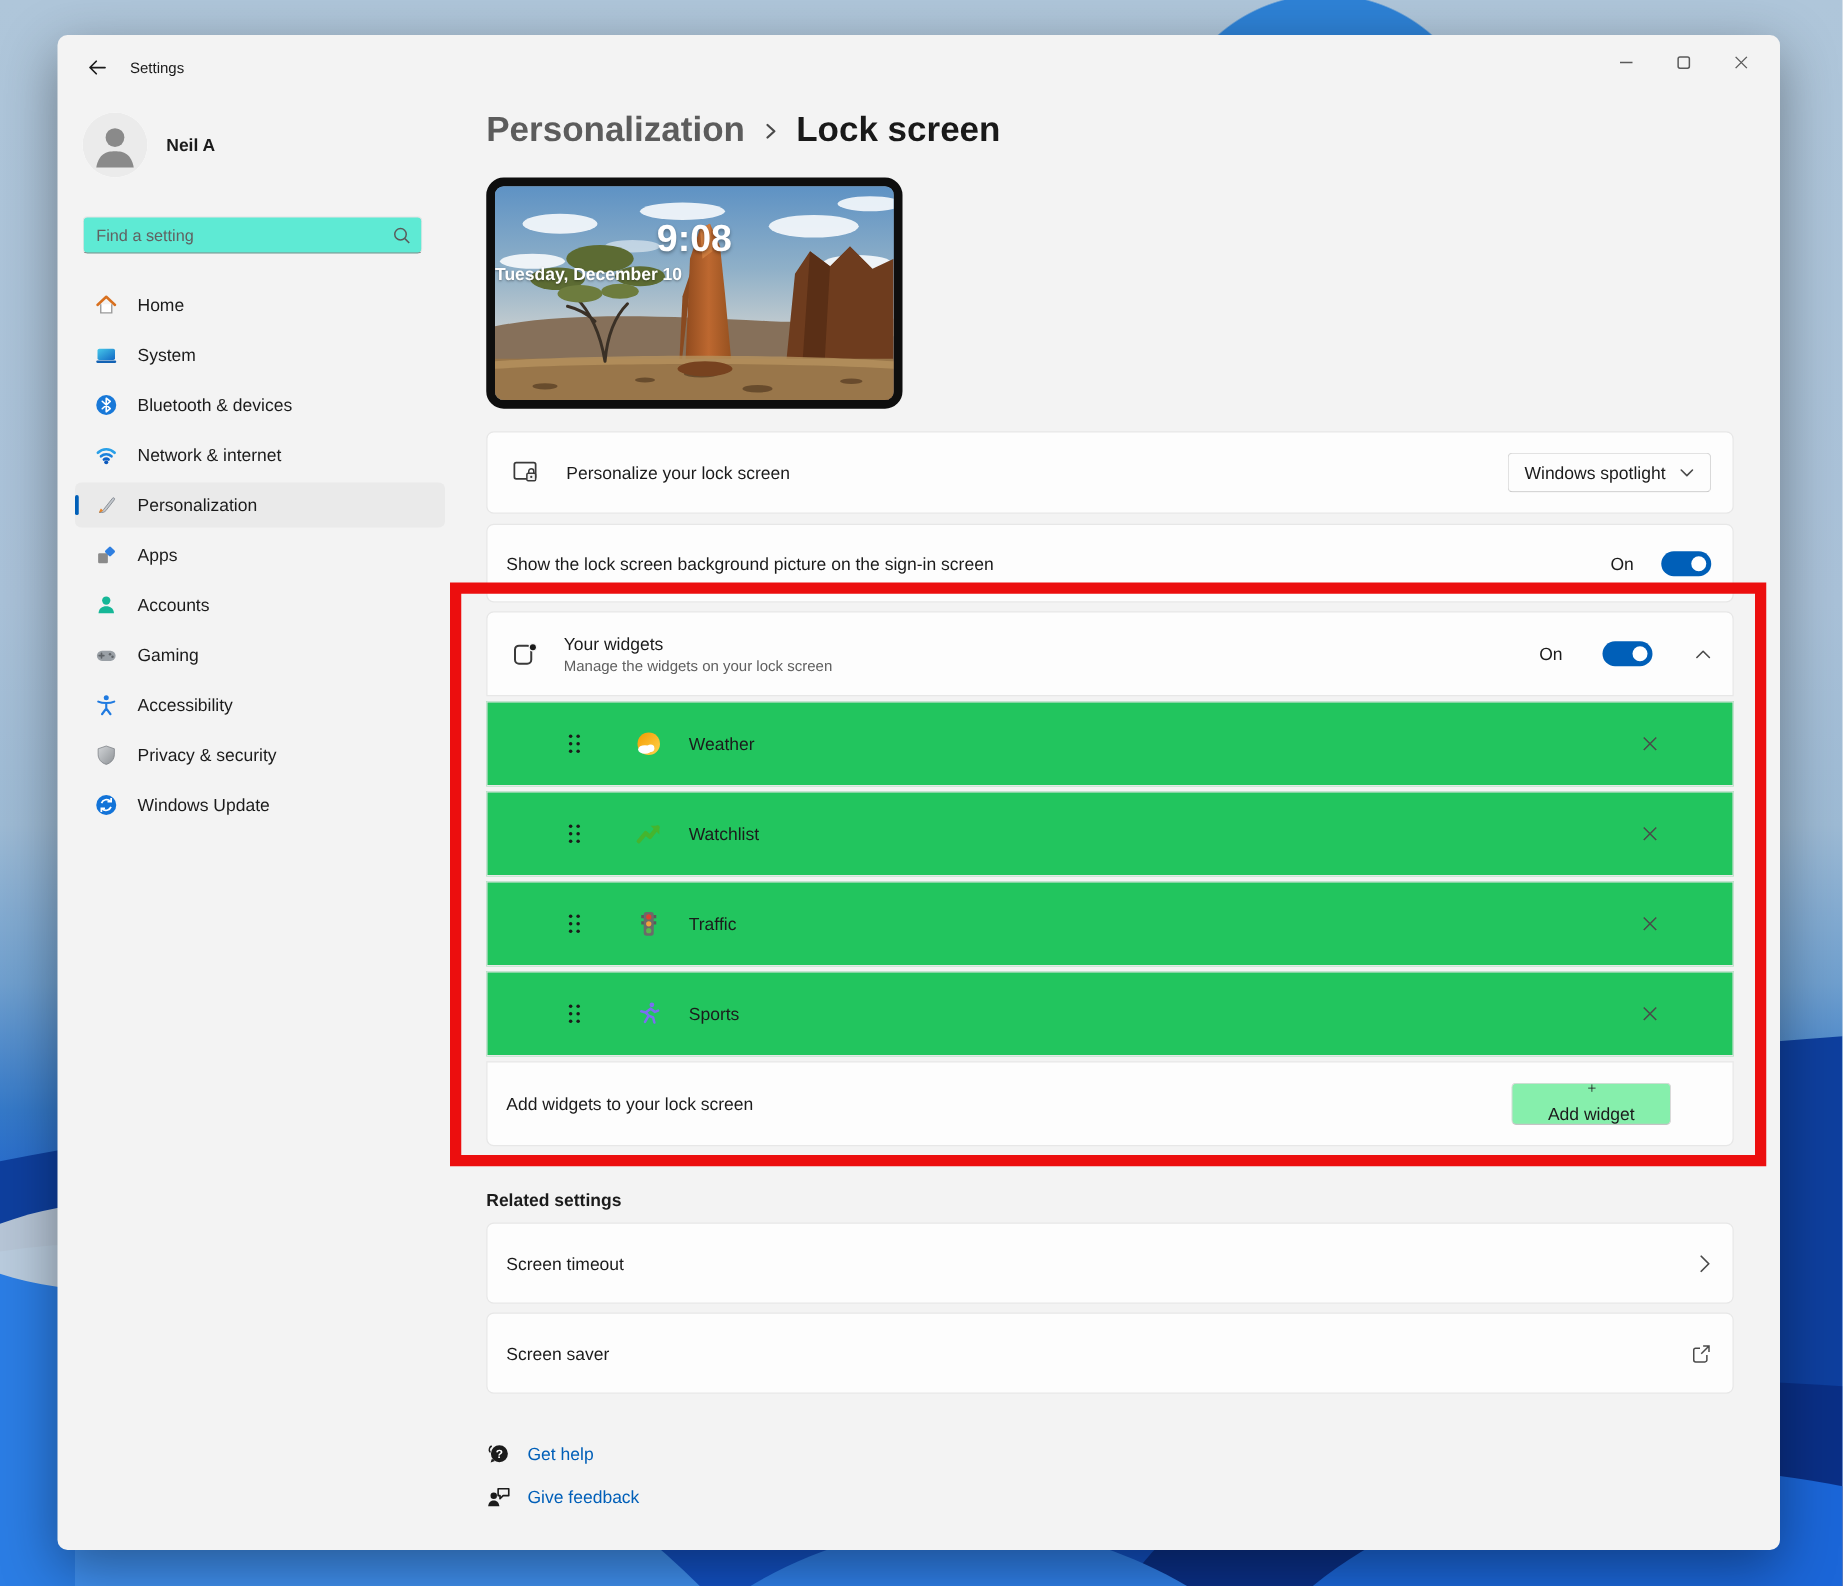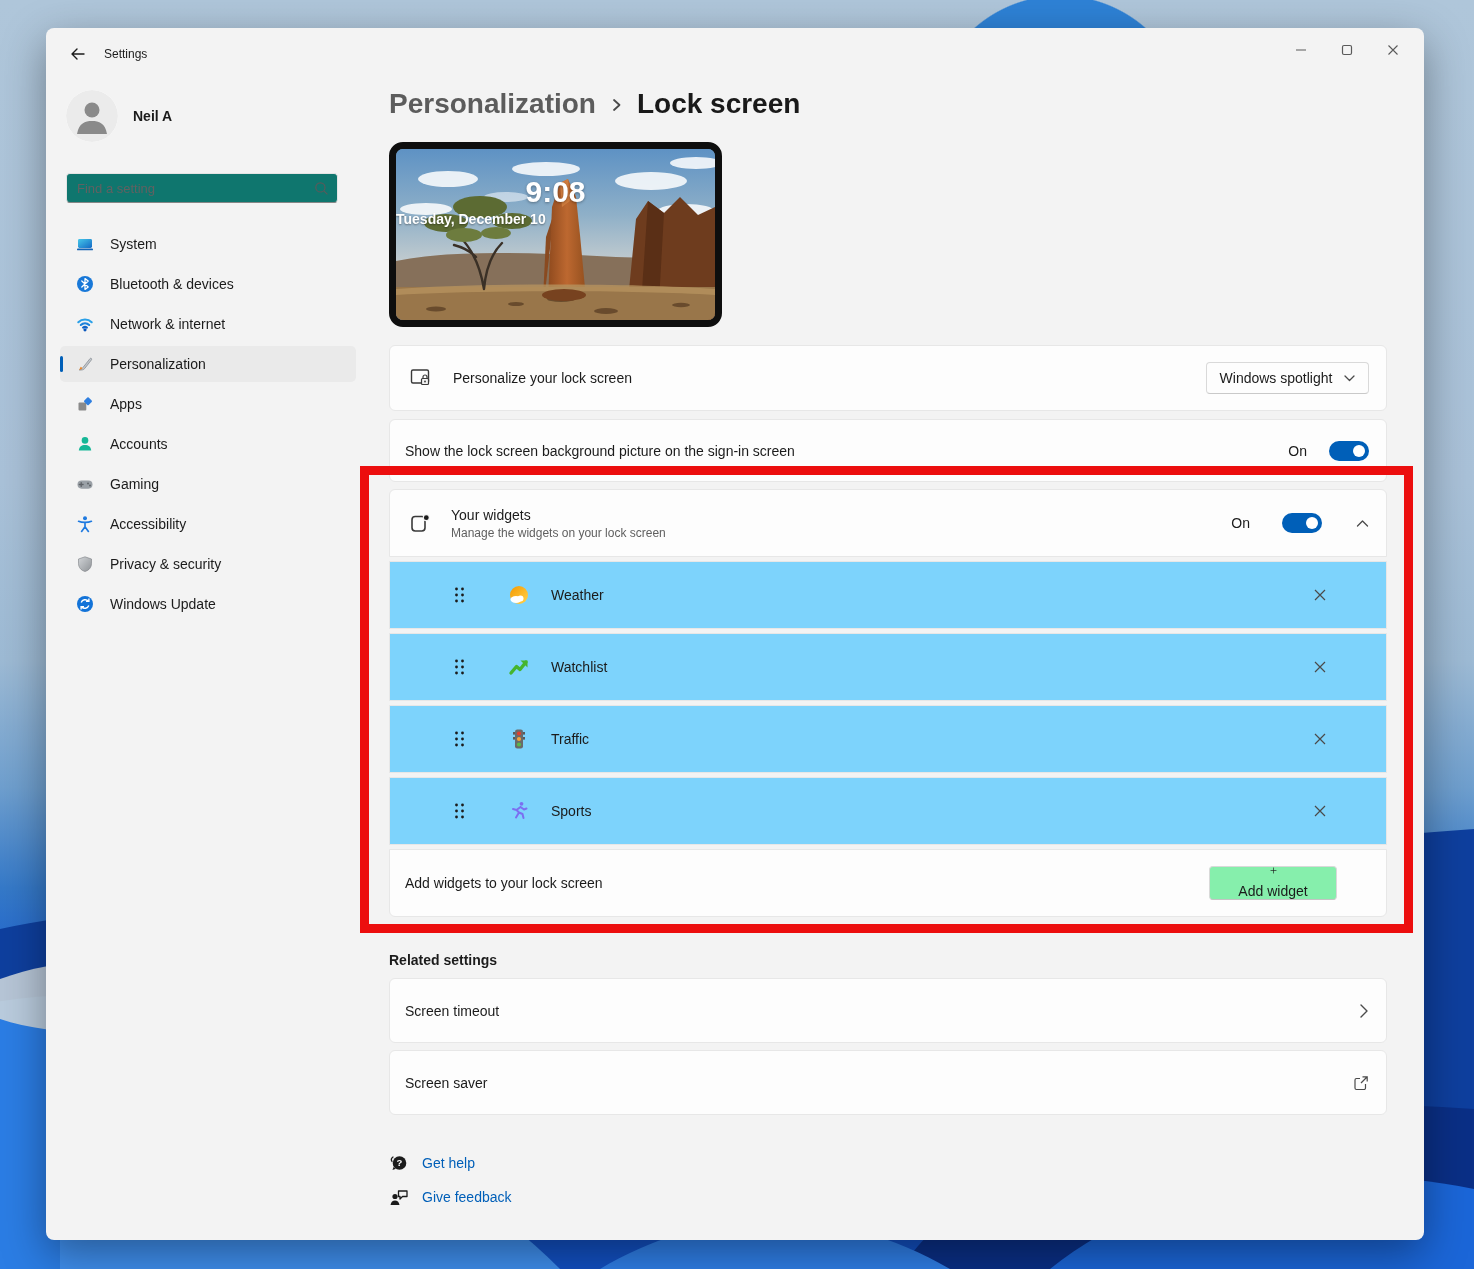--- a/index.html
+++ b/index.html
@@ -24,21 +24,21 @@
   .back-btn{ position:absolute; left:16px; top:14px; width:32px; height:24px; display:flex; align-items:center; justify-content:center; cursor:pointer; }
   .win-title{ position:absolute; left:58px; top:19px; font-size:12px; }
   .win-controls{ position:absolute; right:8px; top:6px; display:flex; }
   .wc{ width:46px; height:32px; display:flex; align-items:center; justify-content:center; }
 
   
   .sidebar{ position:absolute; left:0; top:48px; width:330px; }
   .avatar{ position:absolute; left:20px; top:14px; width:52px; height:52px; border-radius:50%; background:#fbfbfb; overflow:hidden; }
   .user-name{ position:absolute; left:87px; top:32px; font-size:14px; font-weight:700; }
   .searchbox{
-    position:absolute; left:20px; top:97px; width:272px; height:30px; background:#0f766e;
+    position:absolute; left:20px; top:97px; width:272px; height:30px; background:#5eead4;
     border:1px solid #e4e4e4; border-bottom:1px solid #868686; border-radius:4px;
     display:flex; align-items:center; padding:0 8px 0 10px;
   }
   .searchbox input{ flex:1; border:none; outline:none; font-size:13px; color:#1b1b1b; background:transparent; font-family:"Liberation Sans",sans-serif; }
   .searchbox input::placeholder{ color:#616161; }
   .nav{ position:absolute; left:14px; top:150px; width:296px; }
   .nav-item{ position:relative; height:36px; margin-bottom:4px; border-radius:5px; display:flex; align-items:center; padding-left:16px; gap:16px; cursor:pointer; }
   .nav-item.selected{ background:#eaeaea; }
   .nav-item.selected::before{ content:""; position:absolute; left:0; top:10px; width:3px; height:16px; border-radius:2px; background:#005FB8; }
   .nav-icon{ width:18px; height:18px; display:flex; }
@@ -64,21 +64,21 @@
   .card-signin{ margin-top:8px; height:63px; padding:0 17px 0 15px; gap:22px; }
   .toggle{ width:40px; height:20px; border-radius:10px; background:#005FB8; position:relative; cursor:pointer; }
   .toggle .knob{ position:absolute; right:4px; top:4px; width:12px; height:12px; border-radius:50%; background:#ffffff; }
   .state-label{ font-size:14px; }
 
   .card-widgets-head{ margin-top:7px; height:68px; border-radius:6px 6px 0 0; padding:0 17px 0 19px; gap:20px; }
   .wh-text .t{ font-size:14px; }
   .wh-text .s{ font-size:12px; color:#5f5f5f; margin-top:3px; }
   .chev-up{ margin-left:14px; display:flex; }
 
-  .widget-row{ margin-top:4px; height:68px; border-radius:0; padding:0 56px 0 64px; background:#7dd3fc; border:1px solid #e7e7e7; display:flex; align-items:center; }
+  .widget-row{ margin-top:4px; height:68px; border-radius:0; padding:0 56px 0 64px; background:#22c55e; border:1px solid #e7e7e7; display:flex; align-items:center; }
   .drag{ width:18px; display:flex; }
   .w-icon{ margin-left:36px; width:22px; height:22px; display:flex; }
   .w-label{ margin-left:21px; font-size:14px; }
   .x-btn{ width:20px; height:20px; display:flex; align-items:center; justify-content:center; cursor:pointer; }
 
   .card-addrow{ margin-top:4px; height:68px; border-radius:0 0 6px 6px; padding:0 49px 0 15px; }
   .add-btn{ width:128px; height:34px; background:#86efac; border:1px solid #d9d9d9; border-bottom-color:#c4c4c4; border-radius:4px; display:flex; align-items:center; justify-content:center; gap:9px; font-size:14px; cursor:pointer;flex-direction:column; }
 
   .related-head{ margin-top:35px; font-size:14px; font-weight:700; }
   .card-related{ margin-top:10px; height:65px; padding:0 17px 0 15px; }
@@ -147,20 +147,29 @@
 
     <div class="searchbox">
       <input type="text" placeholder="Find a setting" style="">
       <svg width="15" height="15" viewBox="0 0 15 15">
           <circle cx="6.4" cy="6.4" r="4.6" stroke="#5a5a5a" stroke-width="1.2" fill="none"></circle>
           <path d="M9.9 9.9 L13.4 13.4" stroke="#5a5a5a" stroke-width="1.2"></path>
         </svg>
     </div>
 
     <div class="nav">
+      <div class="nav-item">
+        <span class="nav-icon">
+            <svg width="18" height="18" viewBox="0 0 18 18">
+              <path d="M4.6 8.4 V15.3 H13.4 V8.4" fill="#ffffff" stroke="#9a9a9a" stroke-width="1.1"></path>
+              <path d="M2 9 L9 2.4 L16 9" stroke="#d8701f" stroke-width="2" fill="none" stroke-linecap="round" stroke-linejoin="round"></path>
+            </svg>
+          </span>
+        <span class="nav-label">Home</span>
+      </div>
       <div class="nav-item">
         <span class="nav-icon">
             <svg width="18" height="18" viewBox="0 0 18 18">
               <defs>
                 <linearGradient id="gsys" x1="0" y1="0" x2="1" y2="1">
                   <stop offset="0" stop-color="#46c8ea"></stop>
                   <stop offset="1" stop-color="#1268c4"></stop>
                 </linearGradient>
               </defs>
               <rect x="2" y="4" width="14" height="9" rx="1.4" fill="url(#gsys)"></rect>

